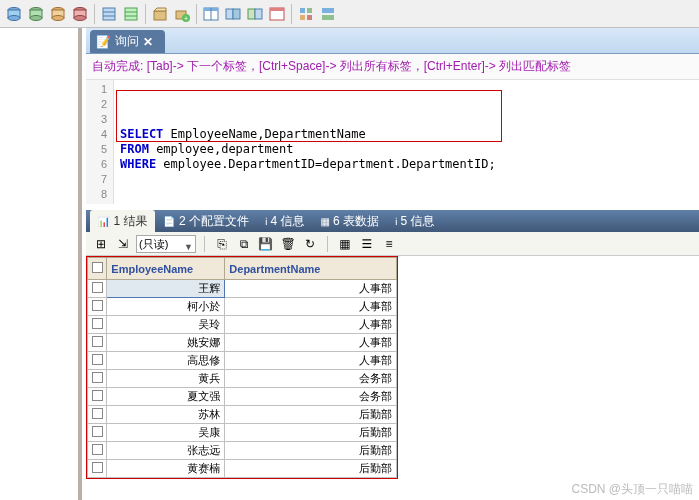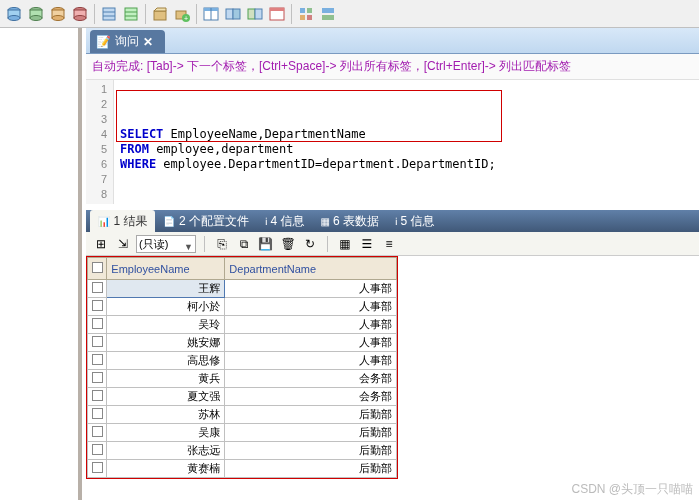--- a/index.html
+++ b/index.html
@@ -21,21 +21,21 @@
 .result-tabs { height: 22px; background: linear-gradient(#6080a8, #405878); display: flex; align-items: center; padding-left: 4px; gap: 0; color: #fff; font-size: 12px; margin-top: 6px; }
 .rtab { padding: 3px 8px; display: flex; align-items: center; gap: 3px; cursor: pointer; }
 .rtab.active { background: #f5f5f0; color: #333; border-top-left-radius: 3px; border-top-right-radius: 3px; }
 .result-toolbar { height: 24px; background: #f5f5f0; border-bottom: 1px solid #ccc; display: flex; align-items: center; padding: 0 6px; gap: 4px; }
 .rt-icon { width: 18px; height: 18px; display: flex; align-items: center; justify-content: center; cursor: pointer; font-size: 12px; }
 .rt-sep { width: 1px; height: 16px; background: #c0c0c0; margin: 0 4px; }
 .ro-select { font-size: 11px; height: 18px; border: 1px solid #aaa; background: #fff; padding: 0 2px; display: flex; align-items: flex-end; min-width: 60px; }
 .ro-select .arrow { margin-left: auto; font-size: 9px; color: #555; }
 .grid-wrap { position: relative; border: 1px solid #d00000; border-top: 1px solid #d00000; }
 table.grid { border-collapse: collapse; font-size: 11px; width: 310px; }
-table.grid th { background: #f0e8d8; border: 1px solid #b0a890; padding: 2px 4px; text-align: left; color: #3050a0; font-weight: normal; height: 22px; }
+table.grid th { background: #f0e8d8; border: 1px solid #b0a890; padding: 2px 4px; text-align: left; color: #3050a0; font-weight: bold; height: 22px; }
 table.grid td { border: 1px solid #c0c0c0; padding: 1px 4px; text-align: right; height: 17px; background: #fff; }
 table.grid th.chk, table.grid td.chk { width: 18px; text-align: center; padding: 0; }
 .chkbox { width: 11px; height: 11px; border: 1px solid #888; display: inline-block; background: #fff; }
 .selcell { background: #e0e8f0 !important; border: 1px solid #5078b0 !important; }
 .watermark { position: absolute; right: 6px; bottom: 2px; font-size: 12px; color: #bbb; font-family: sans-serif; margin-left: 48px; }
 svg { display: block; }
 </style>
 </head>
 <body>
 

